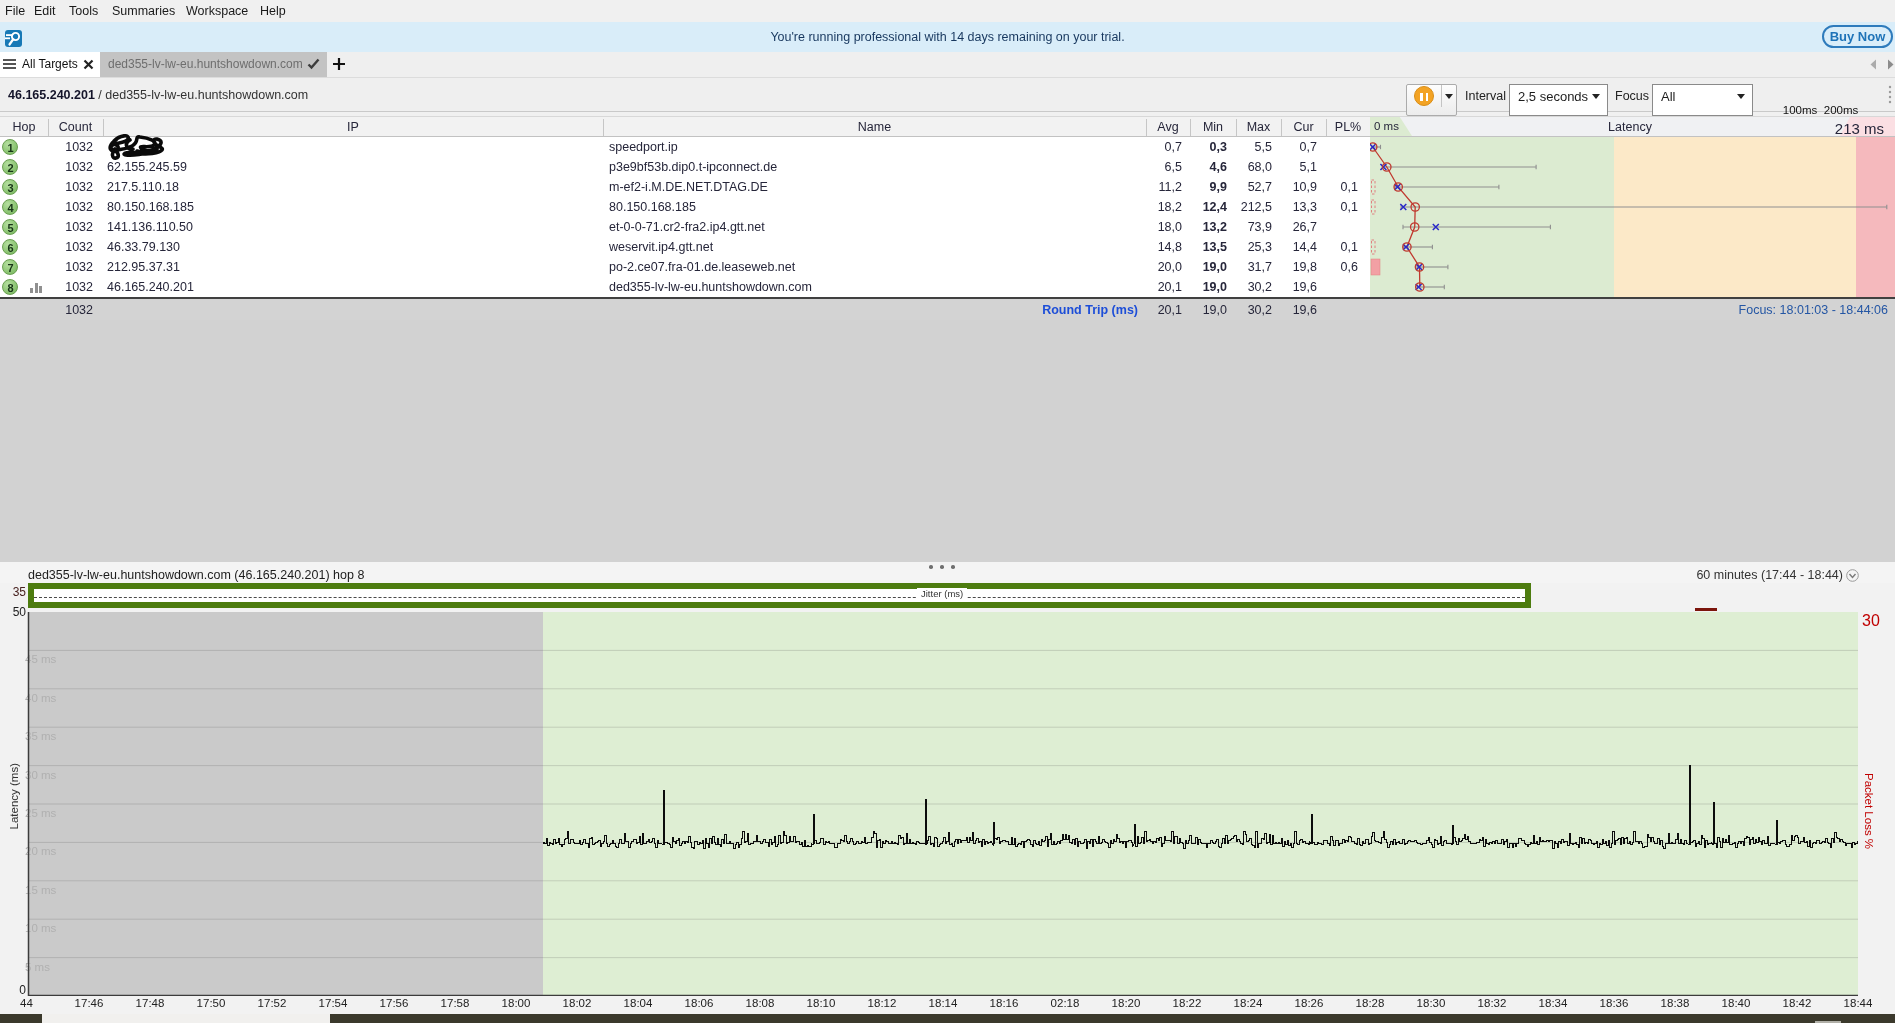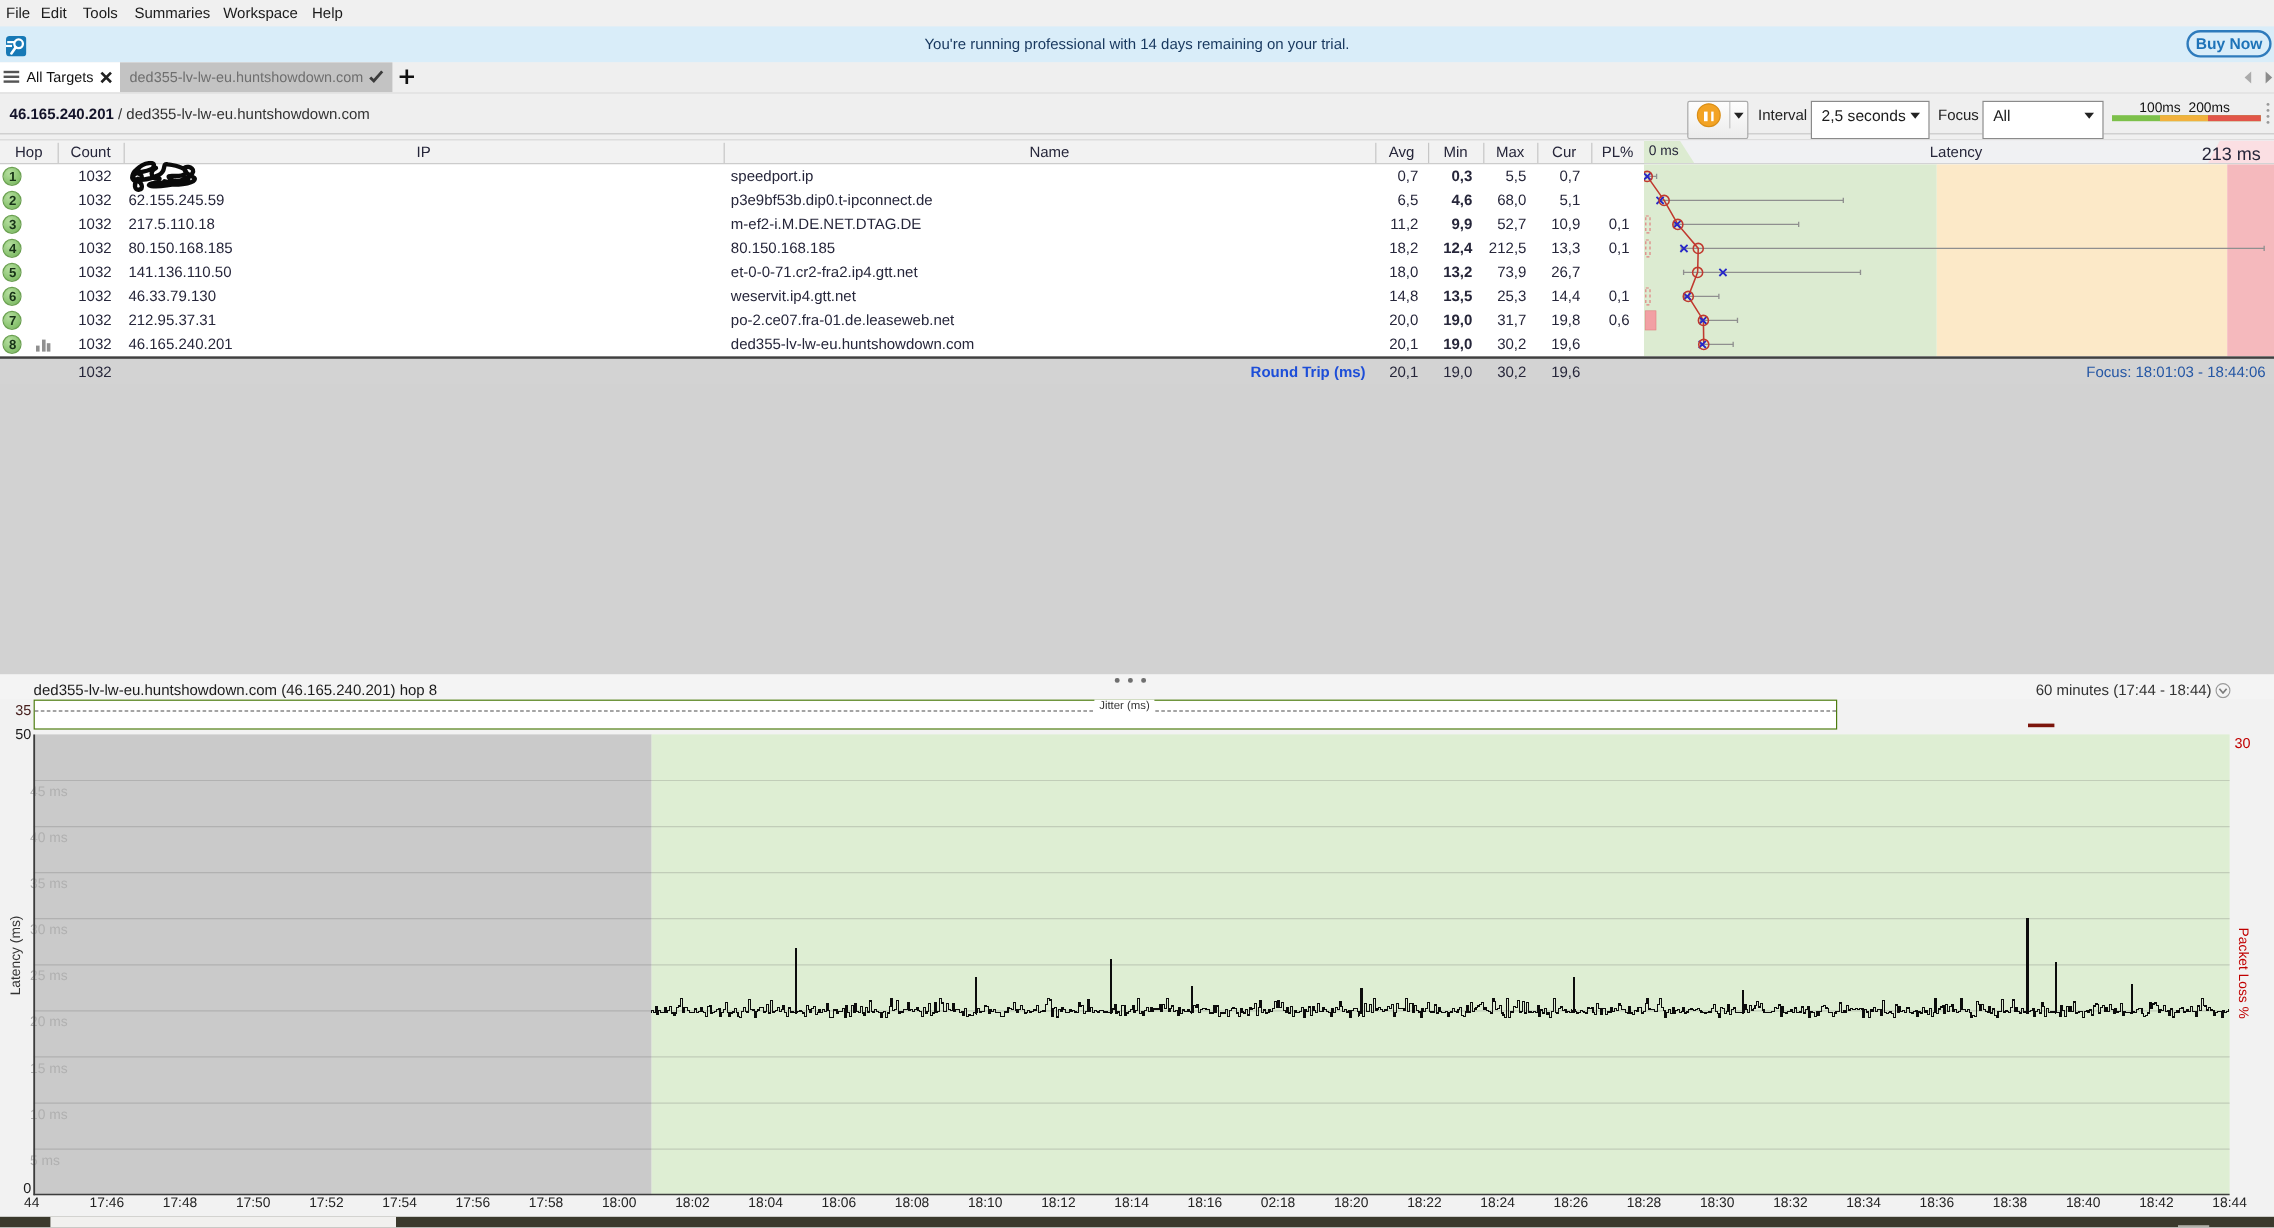--- a/index.html
+++ b/index.html
@@ -26,21 +26,21 @@
 .ctl { position:absolute; top:6px; height:32px; }
 .pausegrp { left:1406px; width:51px; background:linear-gradient(#fdfdfd,#ececec); border:1px solid #ababab; border-radius:2px; }
 .pausegrp .sep { position:absolute; left:34px; top:0; width:1px; height:22px; background:#c4c4c4; }
 .pcirc { position:absolute; left:7px; top:1px; width:20px; height:20px; border-radius:50%; background:#f3a324; border:1px solid #d98e17; }
 .pcirc i { position:absolute; top:5.5px; width:2.6px; height:8.5px; background:#fff; }
 .ddl { background:#fff; border:1px solid #8a8a8a; font-size:13px; color:#1c1c1c; }
 .ddl .tx { position:absolute; left:8px; top:4px; }
 .arr { position:absolute; right:7px; top:9px; width:0; height:0; border-left:4.5px solid transparent; border-right:4.5px solid transparent; border-top:5.5px solid #222; }
 .lbl { position:absolute; top:11px; font-size:12.5px; color:#222; }
 
-.leg { position:absolute; }
+.leg { position:absolute;margin-top:20px; }
 
 .thead { position:absolute; left:0; top:116px; width:1895px; height:21px; background:#f2f2f2; border-top:1px solid #d8d8d8; border-bottom:1px solid #c2c2c2; font-size:12.5px; color:#26263a; }
 .thead .h { position:absolute; top:3px; text-align:center; }
 .thead .vl { position:absolute; top:2px; width:1px; height:17px; background:#c6c6c6; }
 .tbody { position:absolute; left:0; top:137px; width:1895px; height:160px; background:#fff; }
 .row { position:absolute; left:0; height:20px; width:1370px; font-size:12.5px; }
 .row .c { position:absolute; top:3px; }
 .cnt { left:40px; width:53px; text-align:right; }
 .ip { left:107px; }
 .nm { left:609px; }
@@ -57,21 +57,21 @@
 .rtrow { position:absolute; left:0; top:297px; width:1895px; height:23px; background:#d3d3d3; border-top:2px solid #404040; font-size:12.5px; }
 .rtrow .c { position:absolute; top:4px; }
 
 .midgray { position:absolute; left:0; top:320px; width:1895px; height:242px; background:#d2d2d2; }
 .splitter { position:absolute; left:0; top:562px; width:1895px; height:21px; background:#f4f4f4; }
 .splitter i { position:absolute; top:3px; width:3.5px; height:3.5px; border-radius:50%; background:#6f6f6f; }
 
 .bottom { position:absolute; left:0; top:583px; width:1895px; height:440px; background:#f2f2f2; }
 .btitle { position:absolute; left:28px; top:-15px; font-size:12.5px; color:#1c1c1c; }
 .brange { position:absolute; right:52px; top:-15px; font-size:12.5px; color:#333; }
-.jitter { position:absolute; left:28px; top:0px; width:1503px; height:25px; background:#fff; border:1px solid #4d7c0f; }
+.jitter { position:absolute; left:28px; top:0px; width:1503px; height:25px; background:#fff; border:6px solid #4d7c0f; }
 .jline { position:absolute; left:0; top:8px; width:100%; border-top:1.5px dashed #4a4a4a; }
 .jlbl { position:absolute; left:883px; top:-1px; background:#fff; padding:0 4px; font-size:9.5px; color:#333; }
 .xl { position:absolute; top:414px; font-size:11.5px; color:#222; text-align:center; }
 .vert { writing-mode:vertical-rl; transform:rotate(180deg); }
 .scroll { position:absolute; left:0; top:431px; width:1895px; height:9px; background:#3b392c; }
 .thumb { position:absolute; left:42px; top:0; width:288px; height:9px; background:#f1f0ee; }
 </style></head>
 <body>
 <div id="app">
 
@@ -376,21 +376,21 @@
   </svg>
   <span class="abs" style="left:8px;top:2px;width:18px;text-align:right;font-size:12px;color:#47201e">35</span>
   <div class="jitter">
     <div class="jline"></div>
     <div class="jlbl">Jitter (ms)</div>
     <div class="abs" style="left:1661px;top:19px;width:22px;height:3px;background:#7c150c"></div>
   </div>
   <span class="abs" style="left:6px;top:22px;width:20px;text-align:right;font-size:12px;color:#1c1c1c">50</span>
   <span class="abs" style="left:6px;top:400px;width:20px;text-align:right;font-size:12px;color:#1c1c1c">0</span>
   <span class="abs vert" style="left:8px;top:180px;font-size:11.5px;color:#333">Latency (ms)</span>
-  <span class="abs" style="left:1862px;top:29px;font-size:12px;color:#c00000">30</span>
+  <span class="abs" style="left:1862px;top:29px;font-size:16px;color:#c00000">30</span>
   <span class="abs vert" style="left:1863px;top:190px;font-size:11.5px;color:#c00000;transform:none">Packet Loss %</span>
   <svg class="abs" style="left:28px;top:29px;overflow:visible" width="1830" height="384" viewBox="0 0 1830 384">
     <rect x="0" y="0" width="515" height="384" fill="#cacaca"></rect>
     <rect x="515" y="0" width="1315" height="384" fill="#deeed3"></rect>
 <line x1="0" y1="345.6" x2="1830" y2="345.6" stroke="rgba(90,90,90,0.22)" stroke-width="1"></line>
 <text x="-3" y="358.6" font-size="11.5" fill="#b0b0b0">5 ms</text>
 <line x1="0" y1="307.2" x2="1830" y2="307.2" stroke="rgba(90,90,90,0.22)" stroke-width="1"></line>
 <text x="-3" y="320.2" font-size="11.5" fill="#b0b0b0">10 ms</text>
 <line x1="0" y1="268.8" x2="1830" y2="268.8" stroke="rgba(90,90,90,0.22)" stroke-width="1"></line>
 <text x="-3" y="281.8" font-size="11.5" fill="#b0b0b0">15 ms</text>

